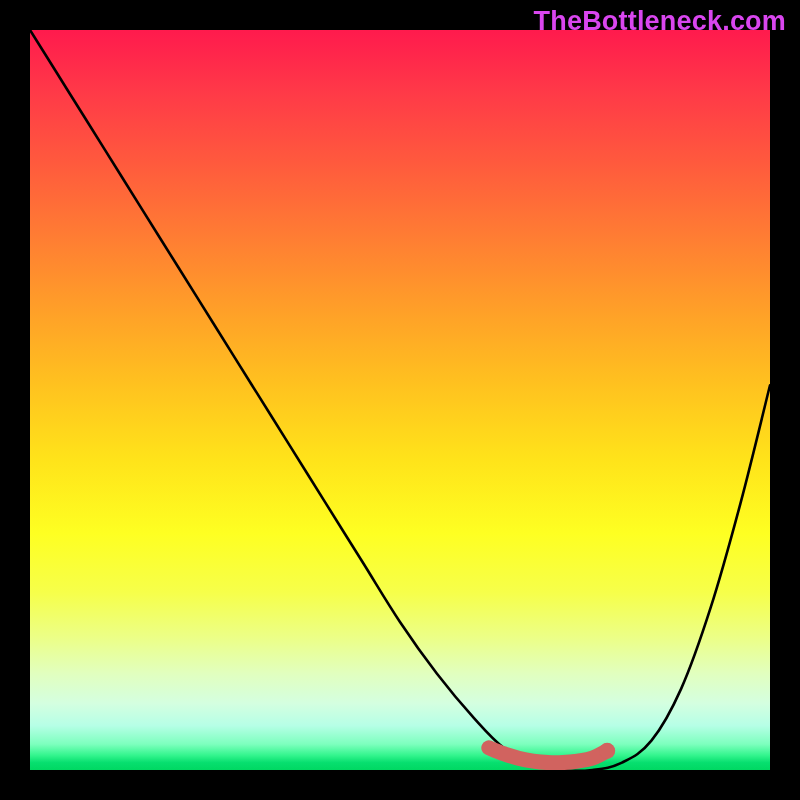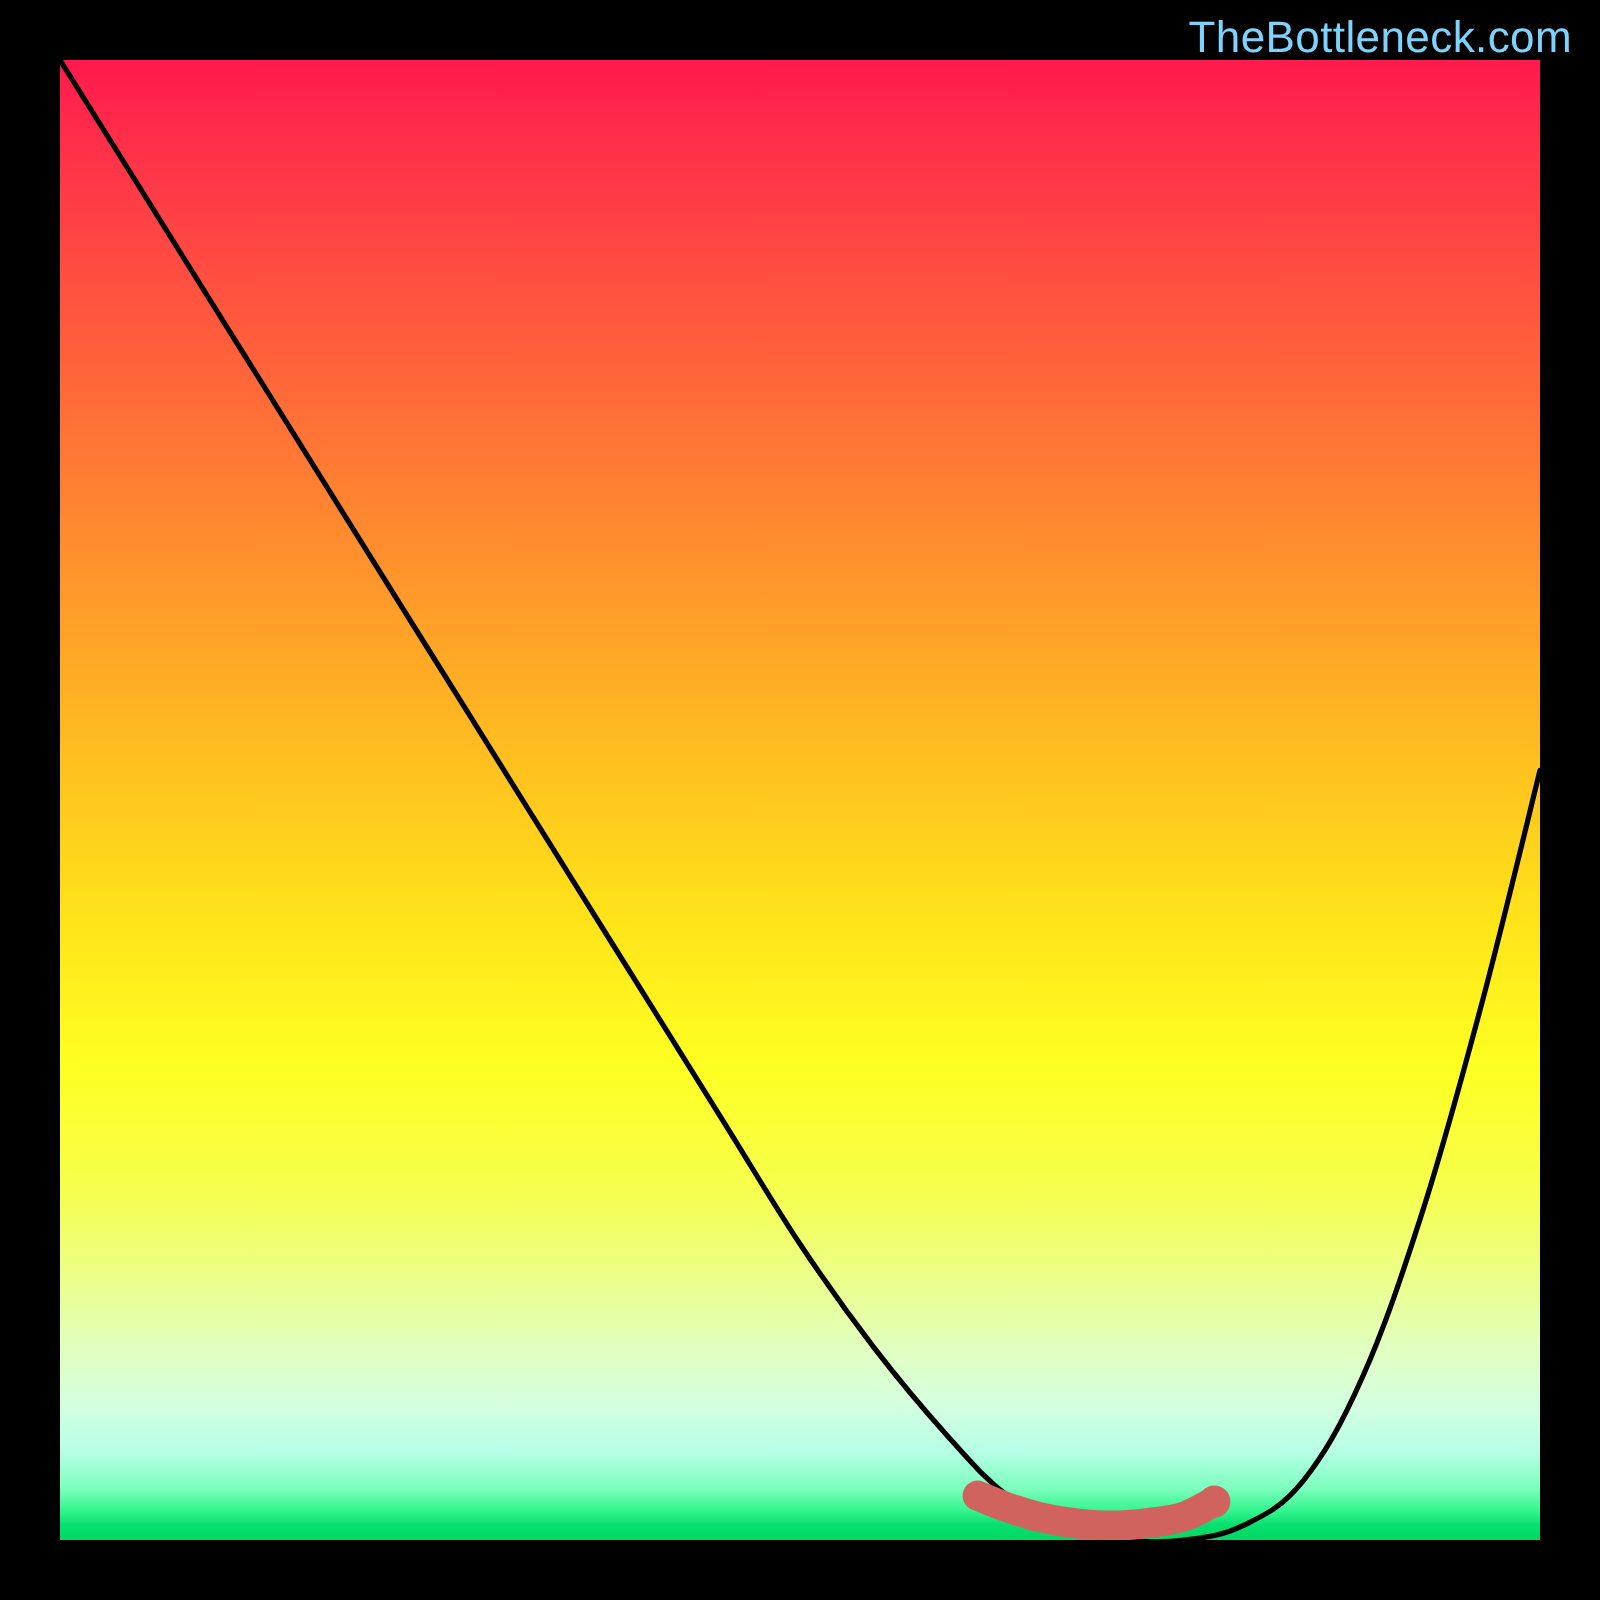--- a/index.html
+++ b/index.html
@@ -8,23 +8,23 @@
     width: 800px;
     height: 800px;
     background: #000;
     position: relative;
     font-family: Arial, Helvetica, sans-serif;
   }
   .watermark {
     position: absolute;
     top: 6px;
     right: 14px;
-    color: #7dd3fc;
-    font-size: 22px;
-    font-weight: 400;
+    color: #d946ef;
+    font-size: 27px;
+    font-weight: 700;
     z-index: 10;
     letter-spacing: 0.2px;
   }
   .plot-area {
     position: absolute;
     left: 30px;
     top: 30px;
     width: 740px;
     height: 740px;
     overflow: hidden;

